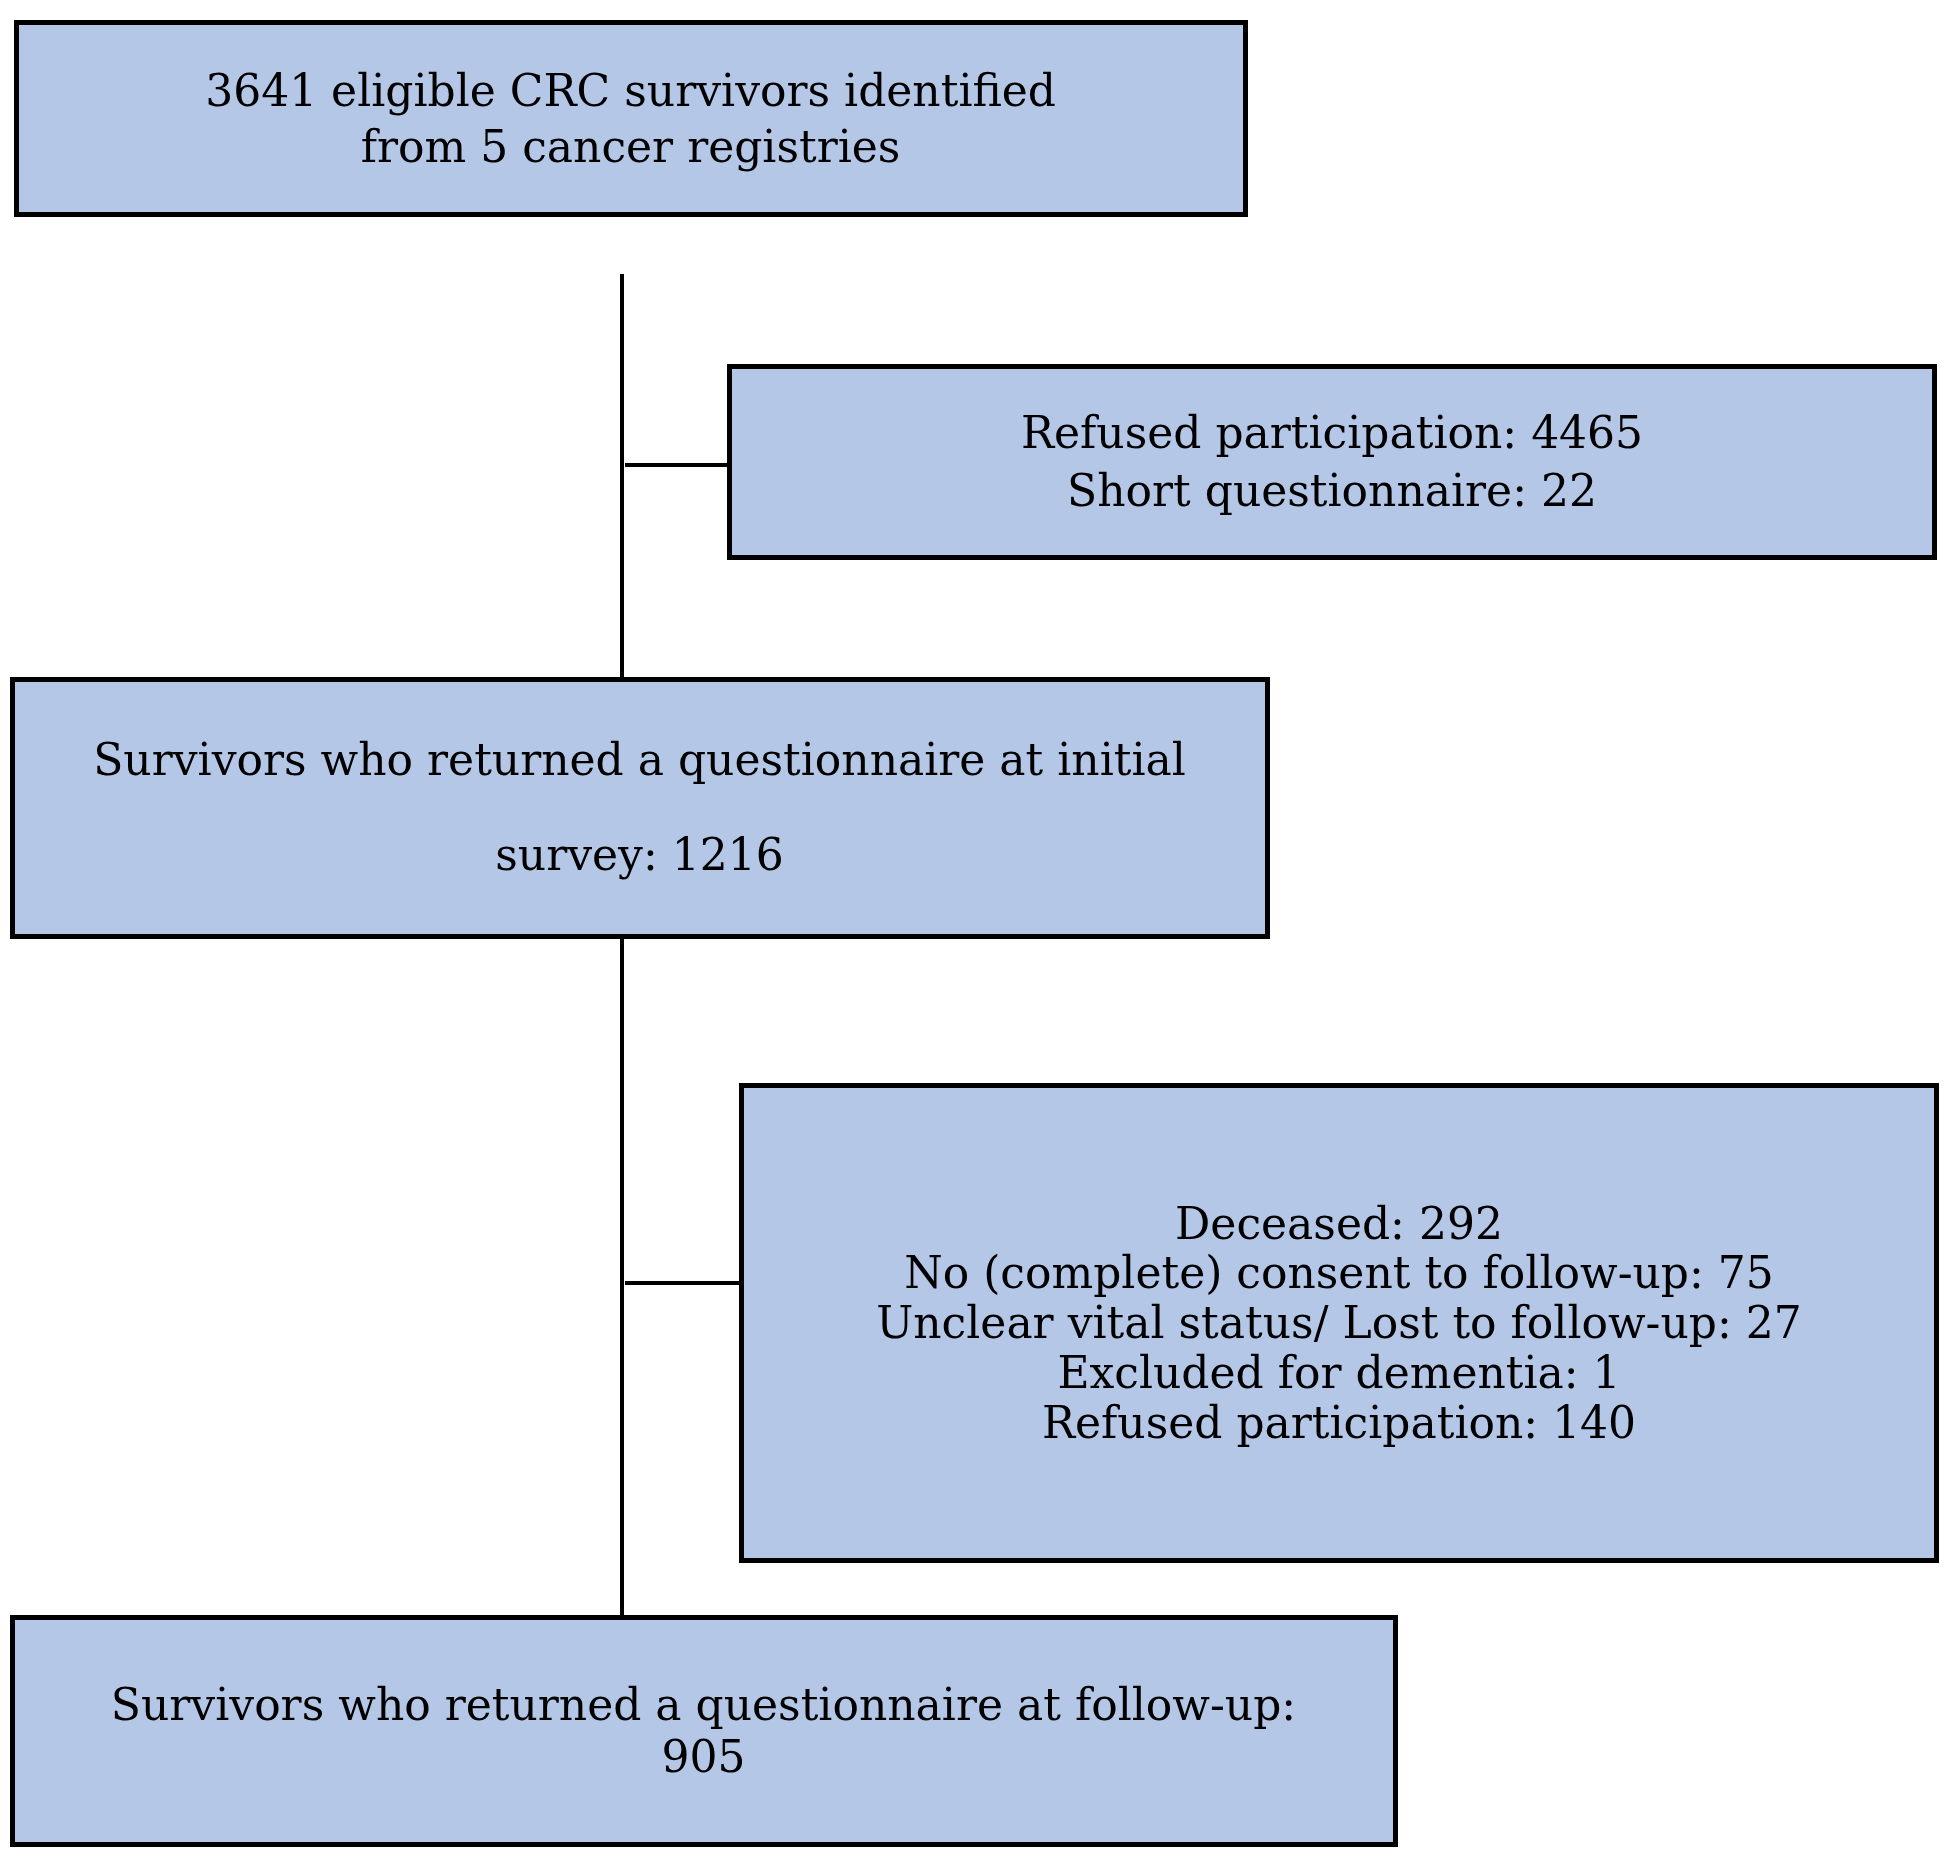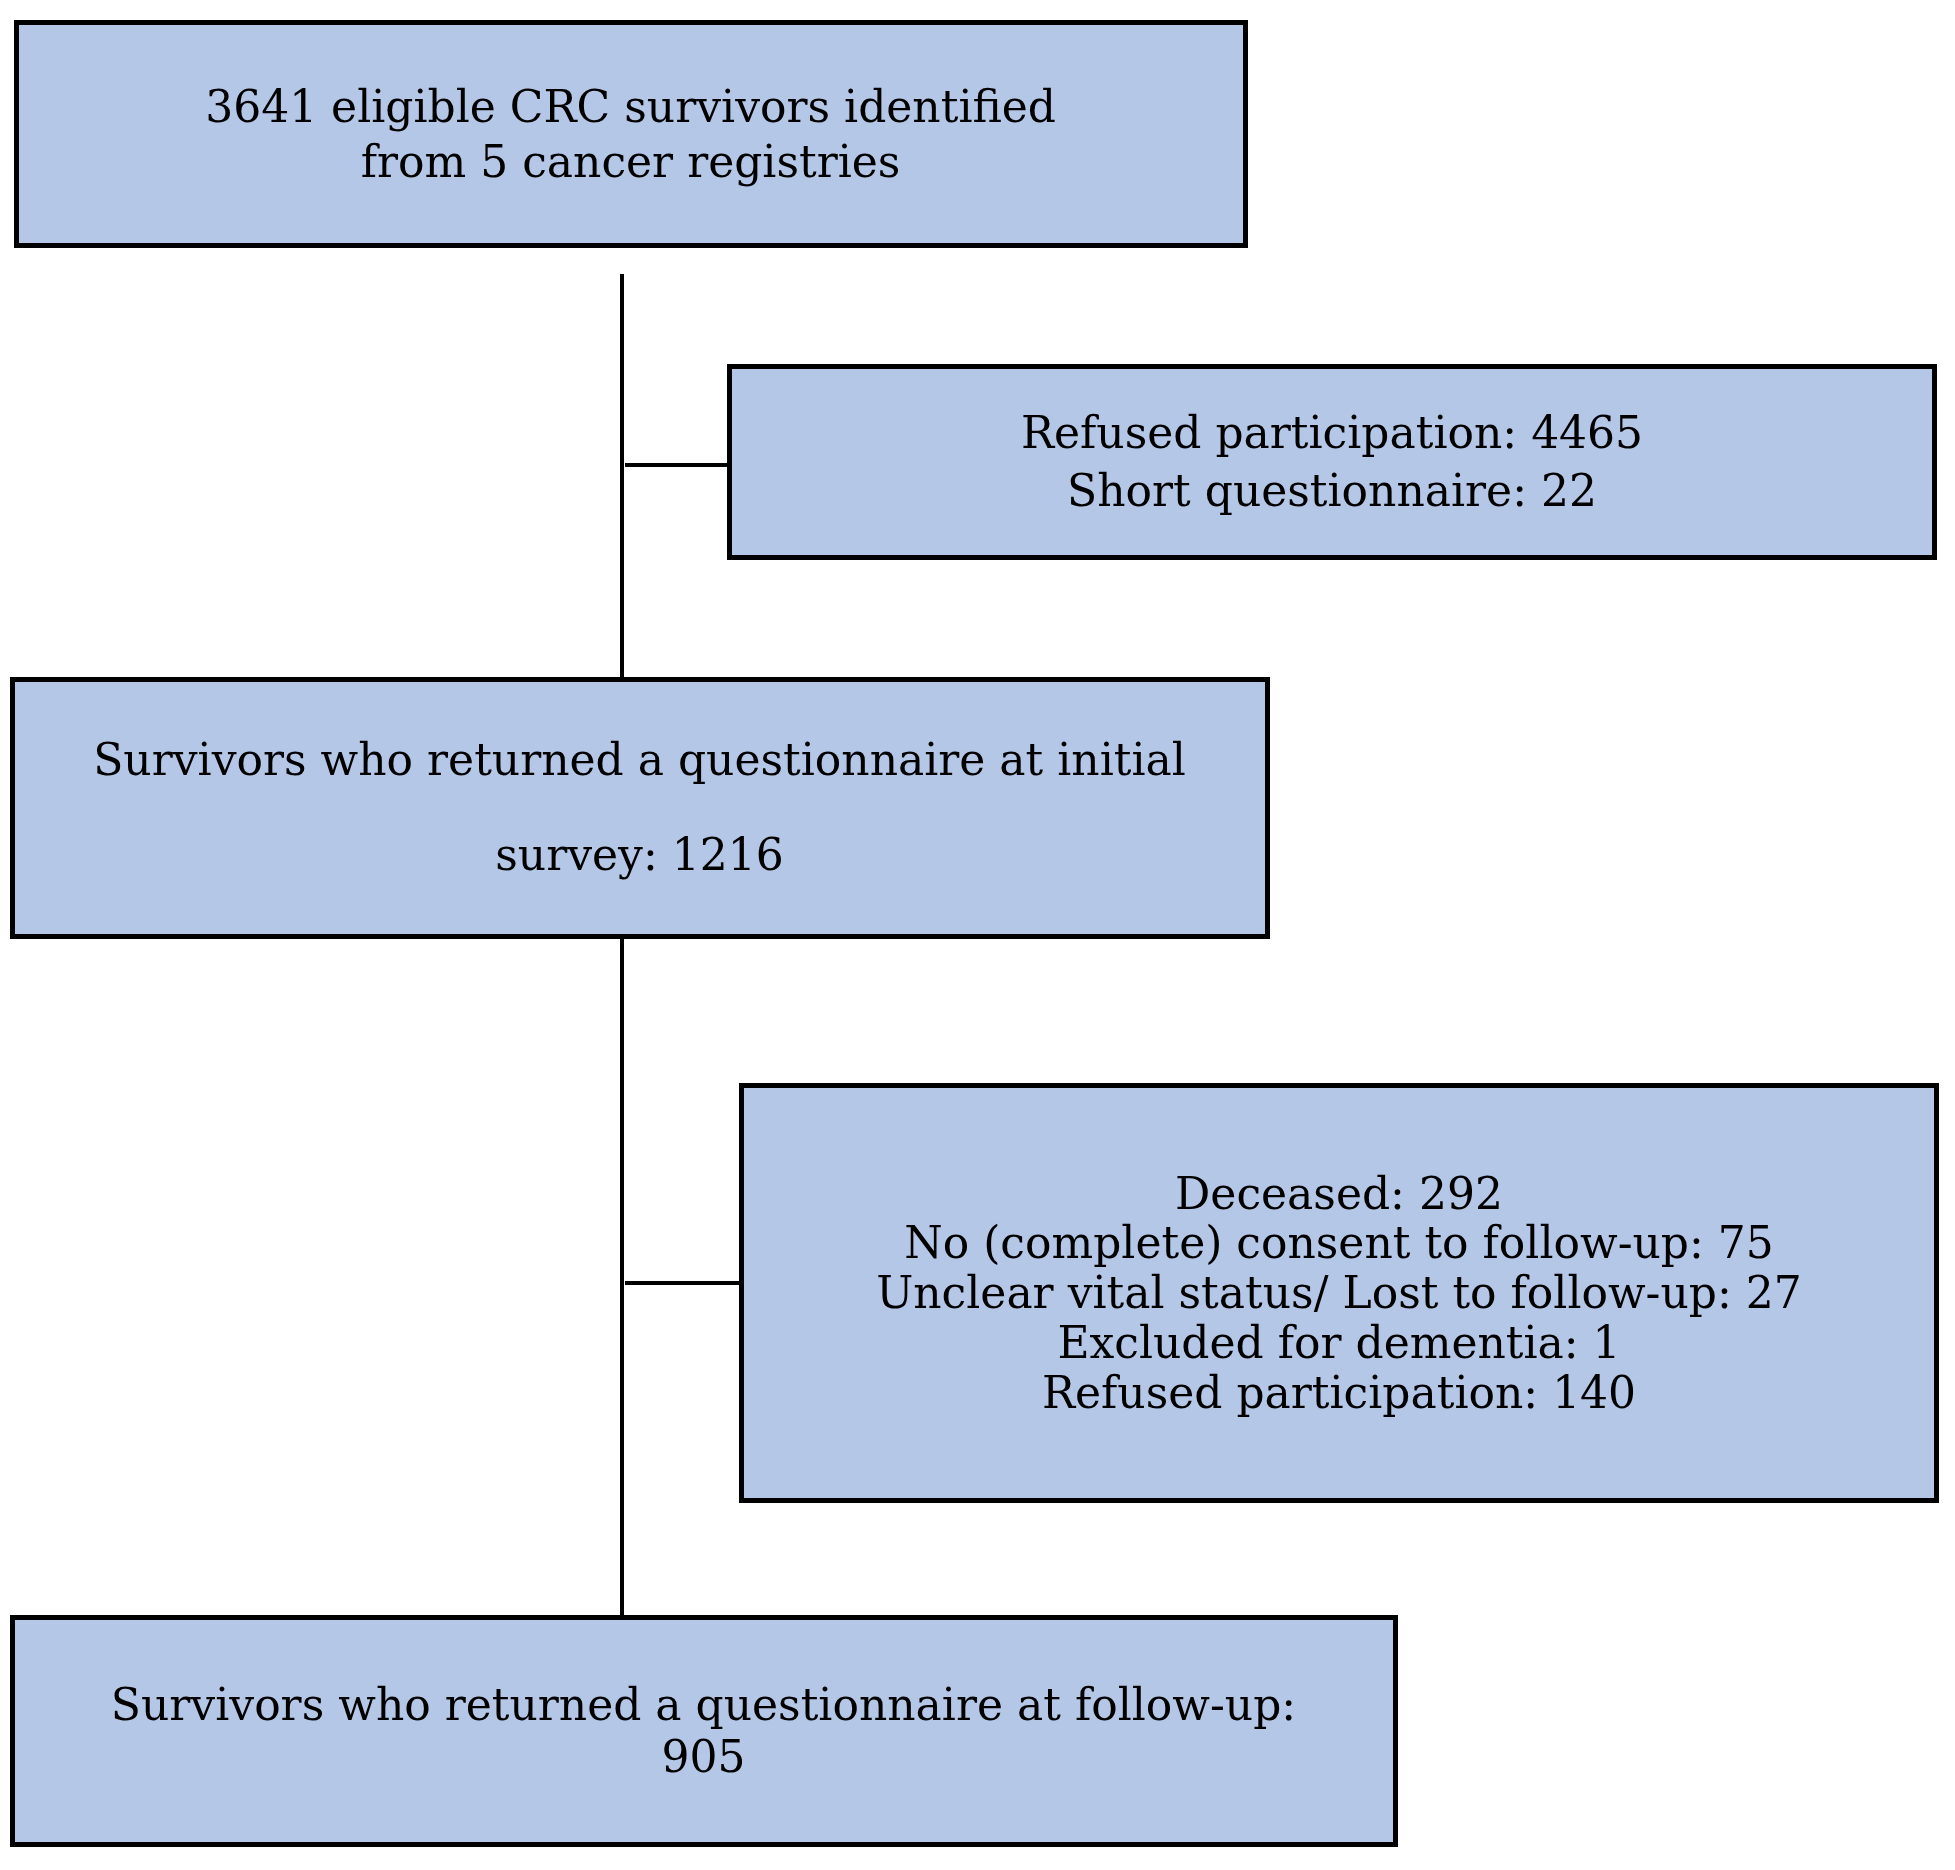--- a/index.html
+++ b/index.html
@@ -25,24 +25,24 @@
     align-items: center;
     justify-content: center;
     text-align: center;
     font-size: 44px;
     line-height: 1.26;
   }
   .flow-box .line {
     white-space: nowrap;
   }
   
-  .box-eligible   { left: 13.6px;   top: 20.4px;   width: 1234px; height: 228px; }
+  .box-eligible   { left: 13.6px;   top: 20.4px;   width: 1234px; height: 197px; }
   .box-refused    { left: 727px; top: 364px;  width: 1210px; height: 196px; line-height: 1.32; }
   .box-initial    { left: 9.5px;   top: 677px;  width: 1260px; height: 262px; line-height: 2.15; }
-  .box-exclusions { left: 739px; top: 1083px; width: 1200px; height: 420px; line-height: 1.13; }
+  .box-exclusions { left: 739px; top: 1083px; width: 1200px; height: 480px; line-height: 1.13; }
   .box-followup   { left: 9.5px;   top: 1615px; width: 1388px; height: 232px; line-height: 1.18; }
 
   .connector {
     position: absolute;
     background: var(--line-color, #000000);
   }
   .connector-vertical  { left: 620px; top: 274px;  width: 4.1px;   height: 1341px; }
   .connector-branch-1  { left: 625px; top: 463px;  width: 103px; height: 4.1px; }
   .connector-branch-2  { left: 625px; top: 1281px; width: 114px; height: 4.1px; }
 </style>

